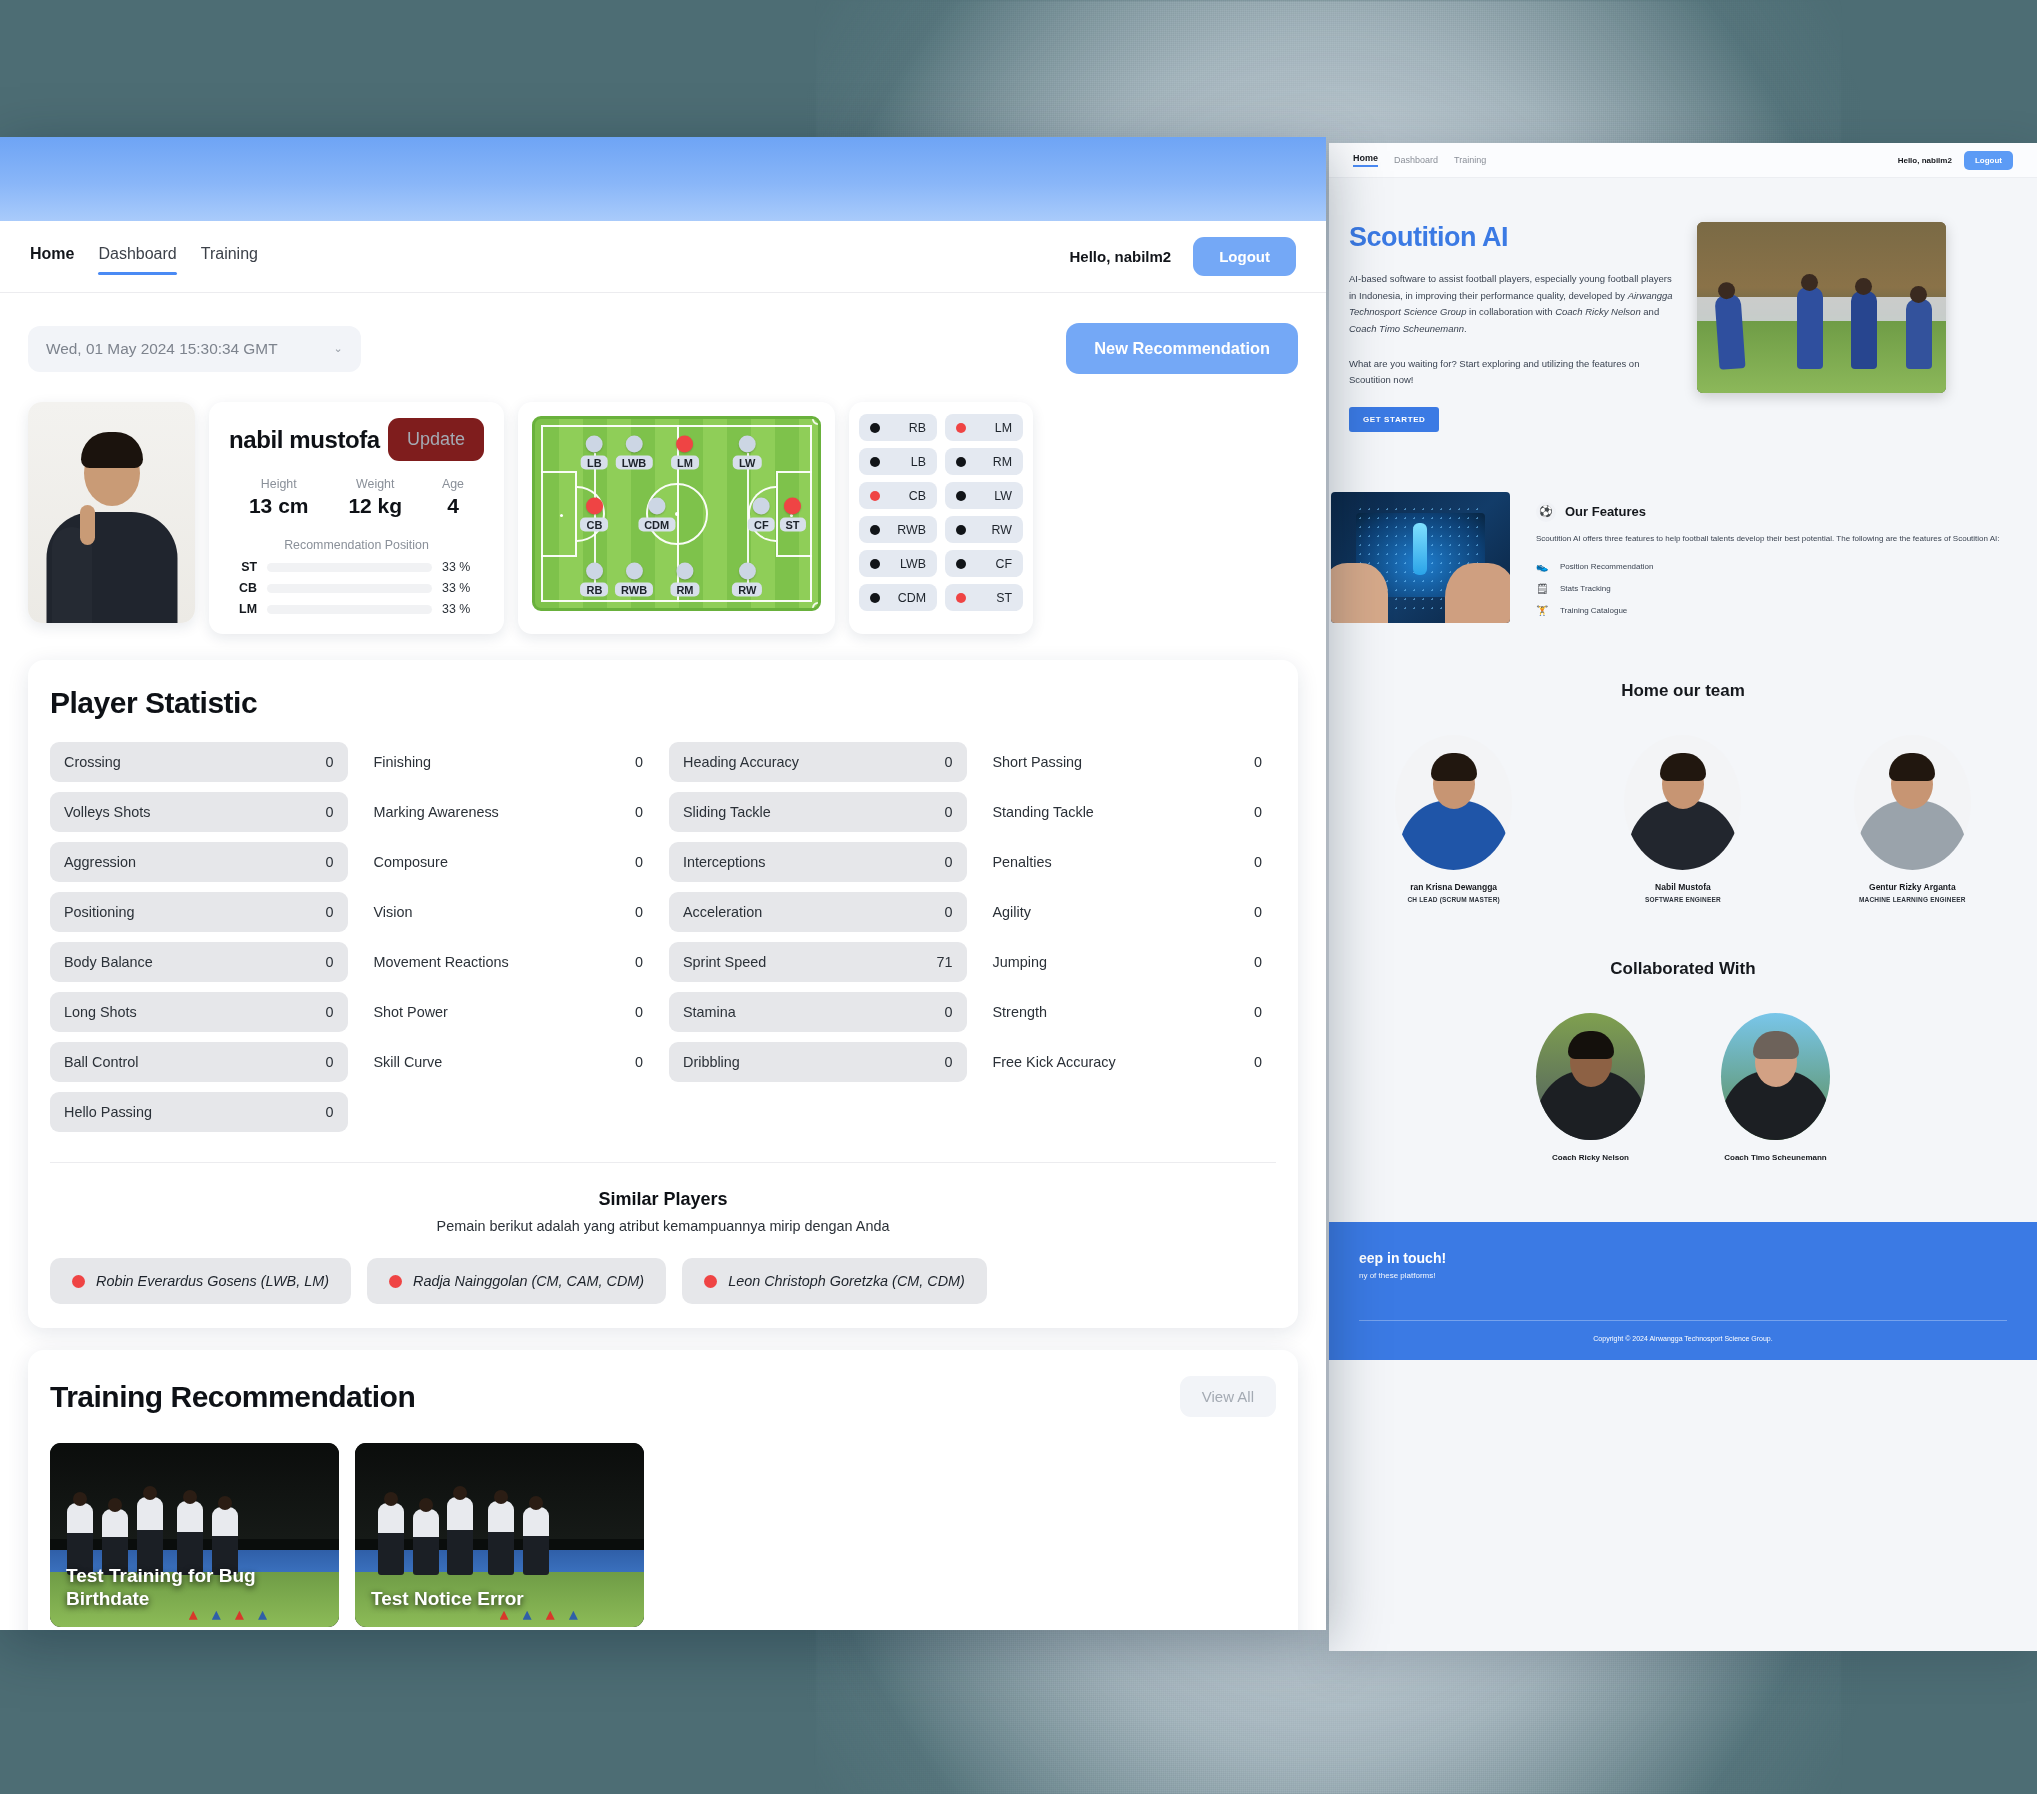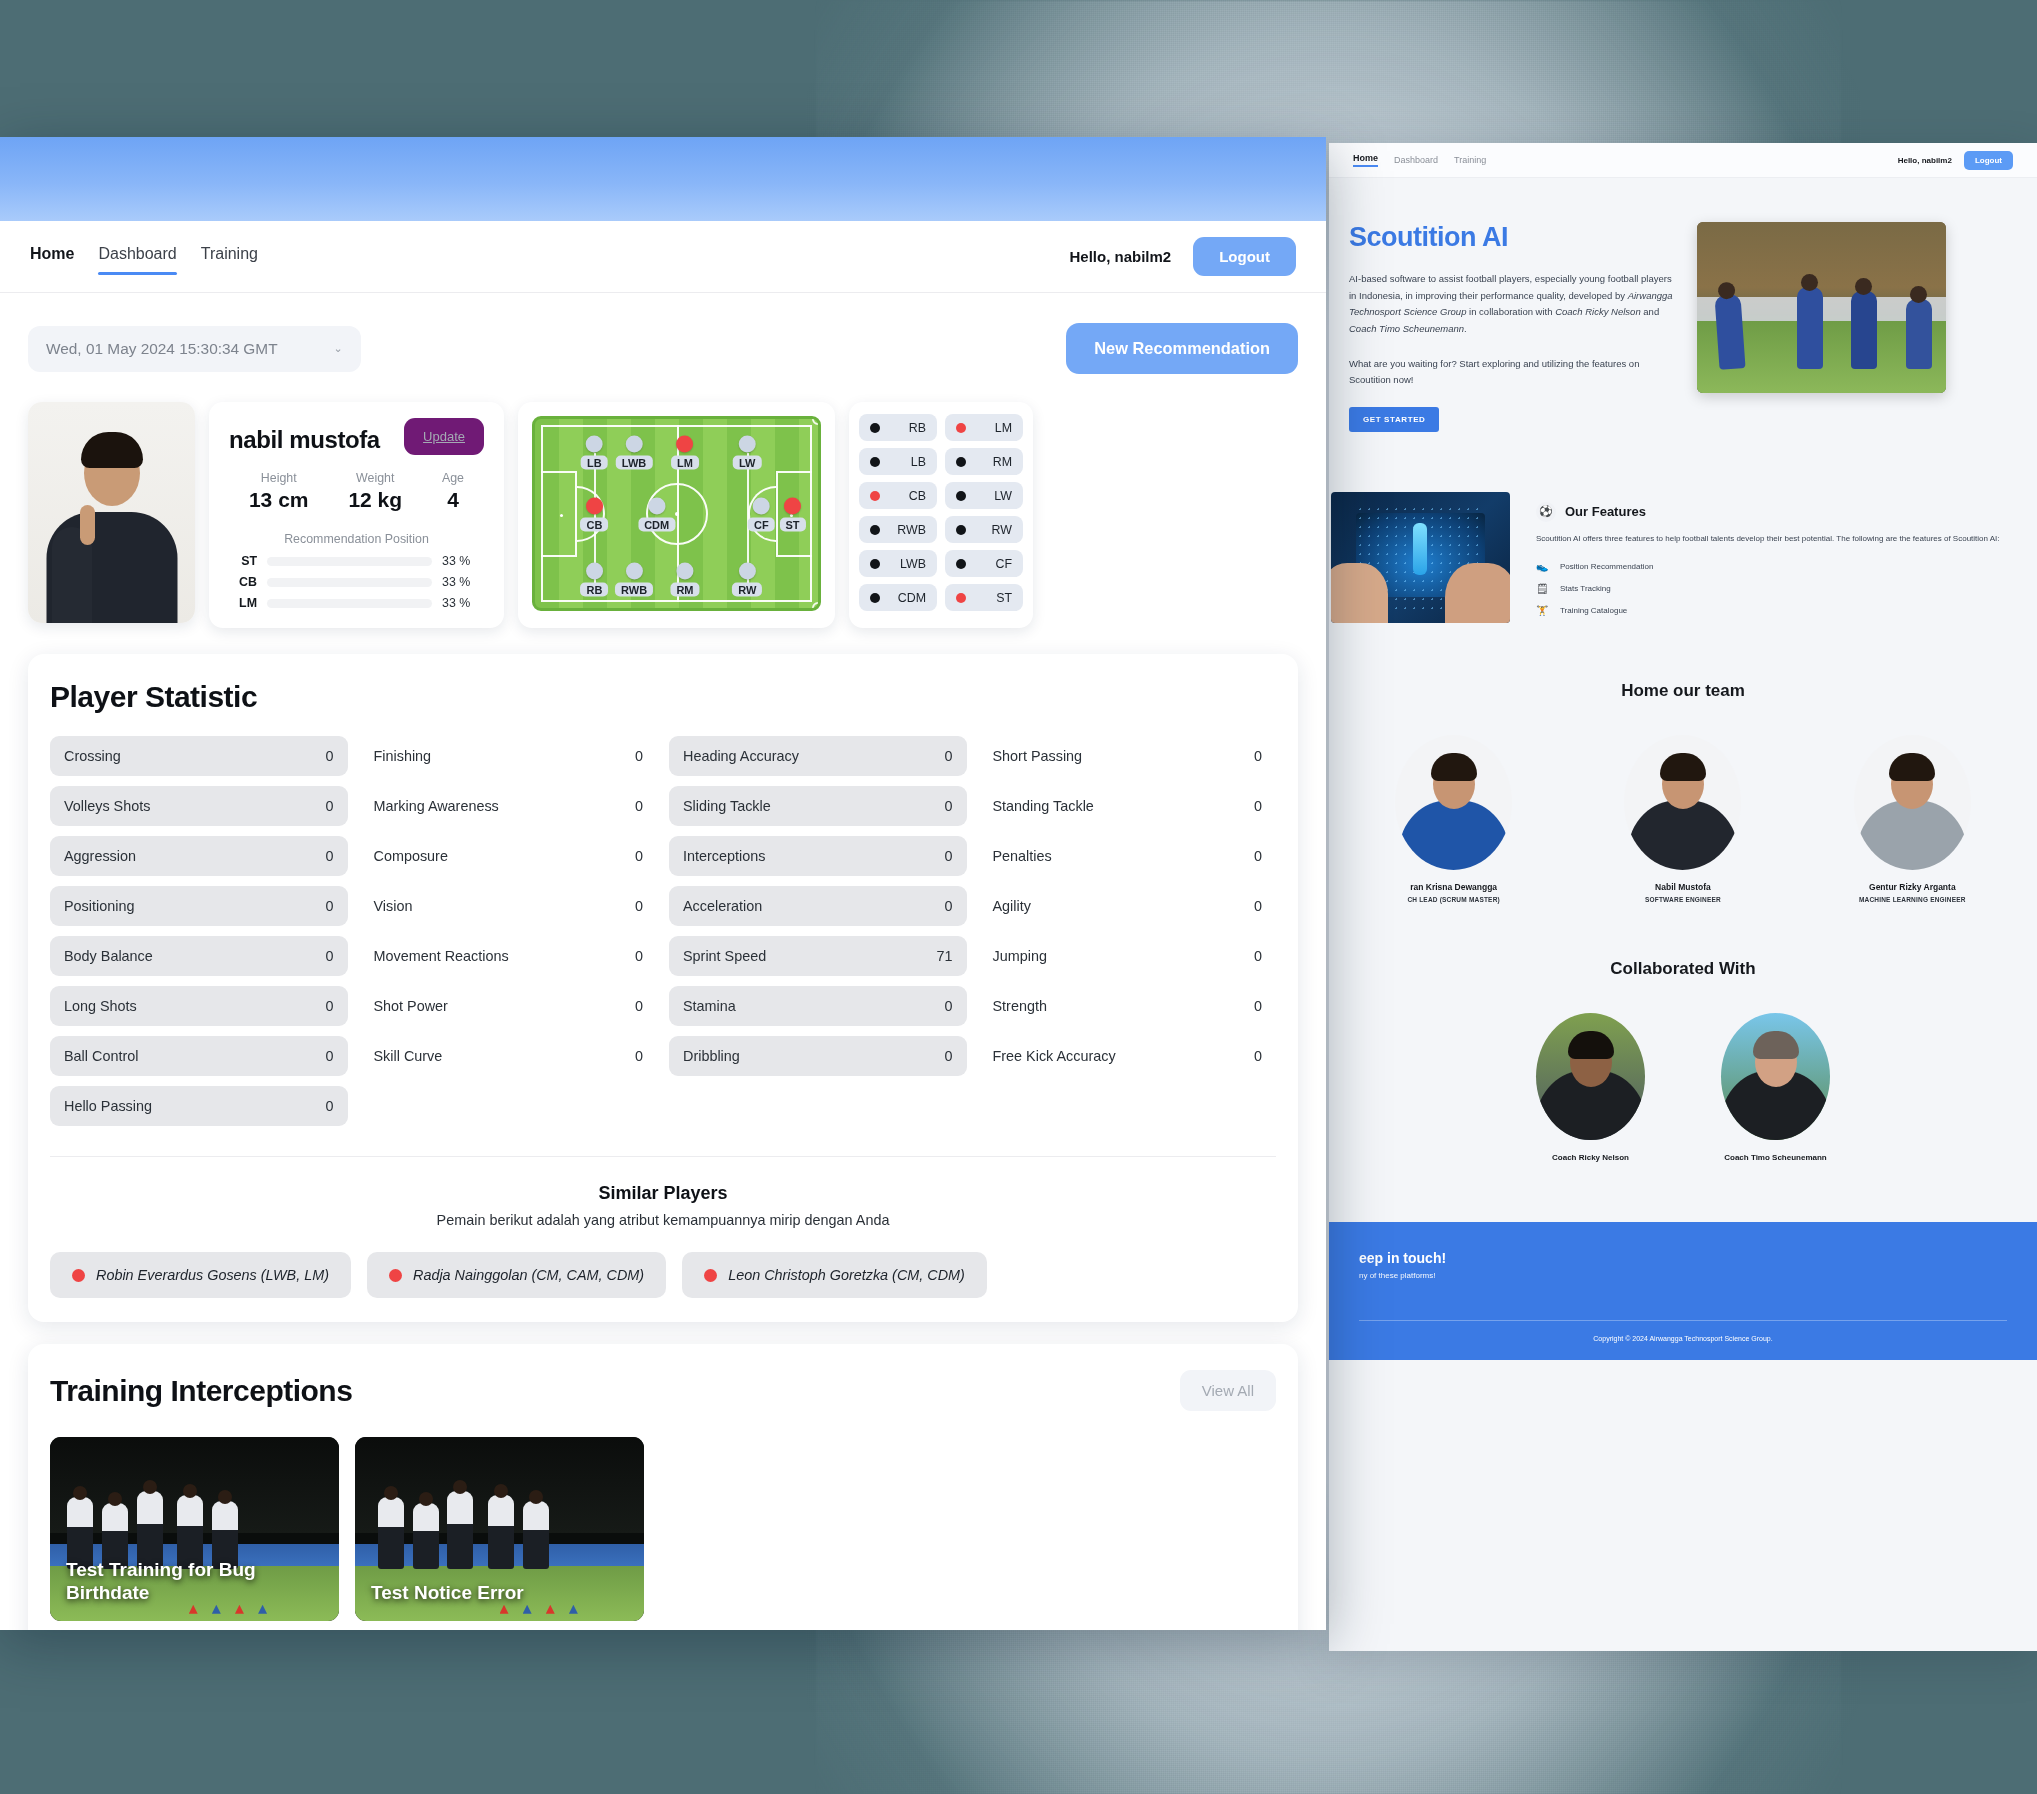--- a/index.html
+++ b/index.html
@@ -177,22 +177,22 @@
     background: linear-gradient(#f3f2ef,#eceae5); position: relative; }
   .ac-head { position:absolute; left:50%; transform:translateX(-50%); top:38px; width:56px; height:66px; border-radius:50%; background:#c99b76; }
   .ac-hair { position:absolute; left:50%; transform:translateX(-50%); top:30px; width:62px; height:36px; border-radius:32px 32px 10px 10px; background:#1b130d; }
   .ac-body { position:absolute; left:50%; transform:translateX(-50%); bottom:0; width:131px; height:111px; border-radius:46px 46px 0 0; background:#20252e; }
   .ac-arm { position:absolute; left:24px; bottom:0; width:40px; height:96px; border-radius:20px 20px 0 0; background:#252a33; }
   .ac-finger { position:absolute; left:52px; top:103px; width:15px; height:40px; border-radius:8px; background:#c99b76; }
 
   .info-card { width: 295px; padding: 16px 20px 18px; flex: none; position: relative; }
   .ic-top { display: flex; align-items: flex-start; }
   .player-name { font-size: 24px; font-weight: bold; color: #0e1116; letter-spacing: -0.4px; margin-top: 8px; }
-  .btn-update { margin-left: auto; background: #701a75; color: #a4aab3;
-    border: none; border-radius: 11px; font-size: 13px; padding: 11px 19px; text-decoration: underline; }
+  .btn-update { margin-left: auto; background: #7f1d1d; color: #a4aab3;
+    border: none; border-radius: 11px; font-size: 18px; padding: 11px 19px; }
   .metrics { display: flex; justify-content: space-around; margin-top: 16px; text-align: center; }
   .metric-label { font-size: 12.4px; color: #8a9099; }
   .metric-value { font-size: 21px; font-weight: bold; color: #0e1116; margin-top: 3px; }
   .rec-pos-title { text-align: center; font-size: 12.4px; color: #8a9099; margin-top: 20px; }
   .bars { margin-top: 8px; }
   .bar-row { display: flex; align-items: center; gap: 10px; margin-top: 7px; }
   .bar-name { width: 28px; text-align: right; font-size: 12.4px; font-weight: bold; color: #14181d; }
   .bar-track { flex: 1; height: 9px; border-radius: 5px; background: #f1f2f4; overflow: hidden; }
   .bar-fill { height: 100%; background: #84888e; border-radius: 5px; }
   .bar-pct { width: 42px; font-size: 12.4px; color: #2b3138; }
@@ -705,21 +705,21 @@
               <div class="similar-chip">
                 <span class="similar-dot"></span>
                 <span>Leon Christoph Goretzka (CM, CDM)</span>
               </div>
             </div>
         </div>
       </div>
 
       <div class="training-panel">
         <div class="tp-head">
-          <div class="panel-title">Training Interceptions</div>
+          <div class="panel-title">Training Recommendation</div>
           <button class="btn-viewall">View All</button>
         </div>
         <div class="cards-train">
           <div class="train-card">
             <div class="tc-sky"></div>
               <div class="tc-track"></div>
               <div class="tc-grass"></div>
             <div class="tc-player" style="left:6%"></div>
               <div class="tc-player" style="left:18%;height:66px"></div>
             <div class="tc-player" style="left:30%;height:78px"></div>

